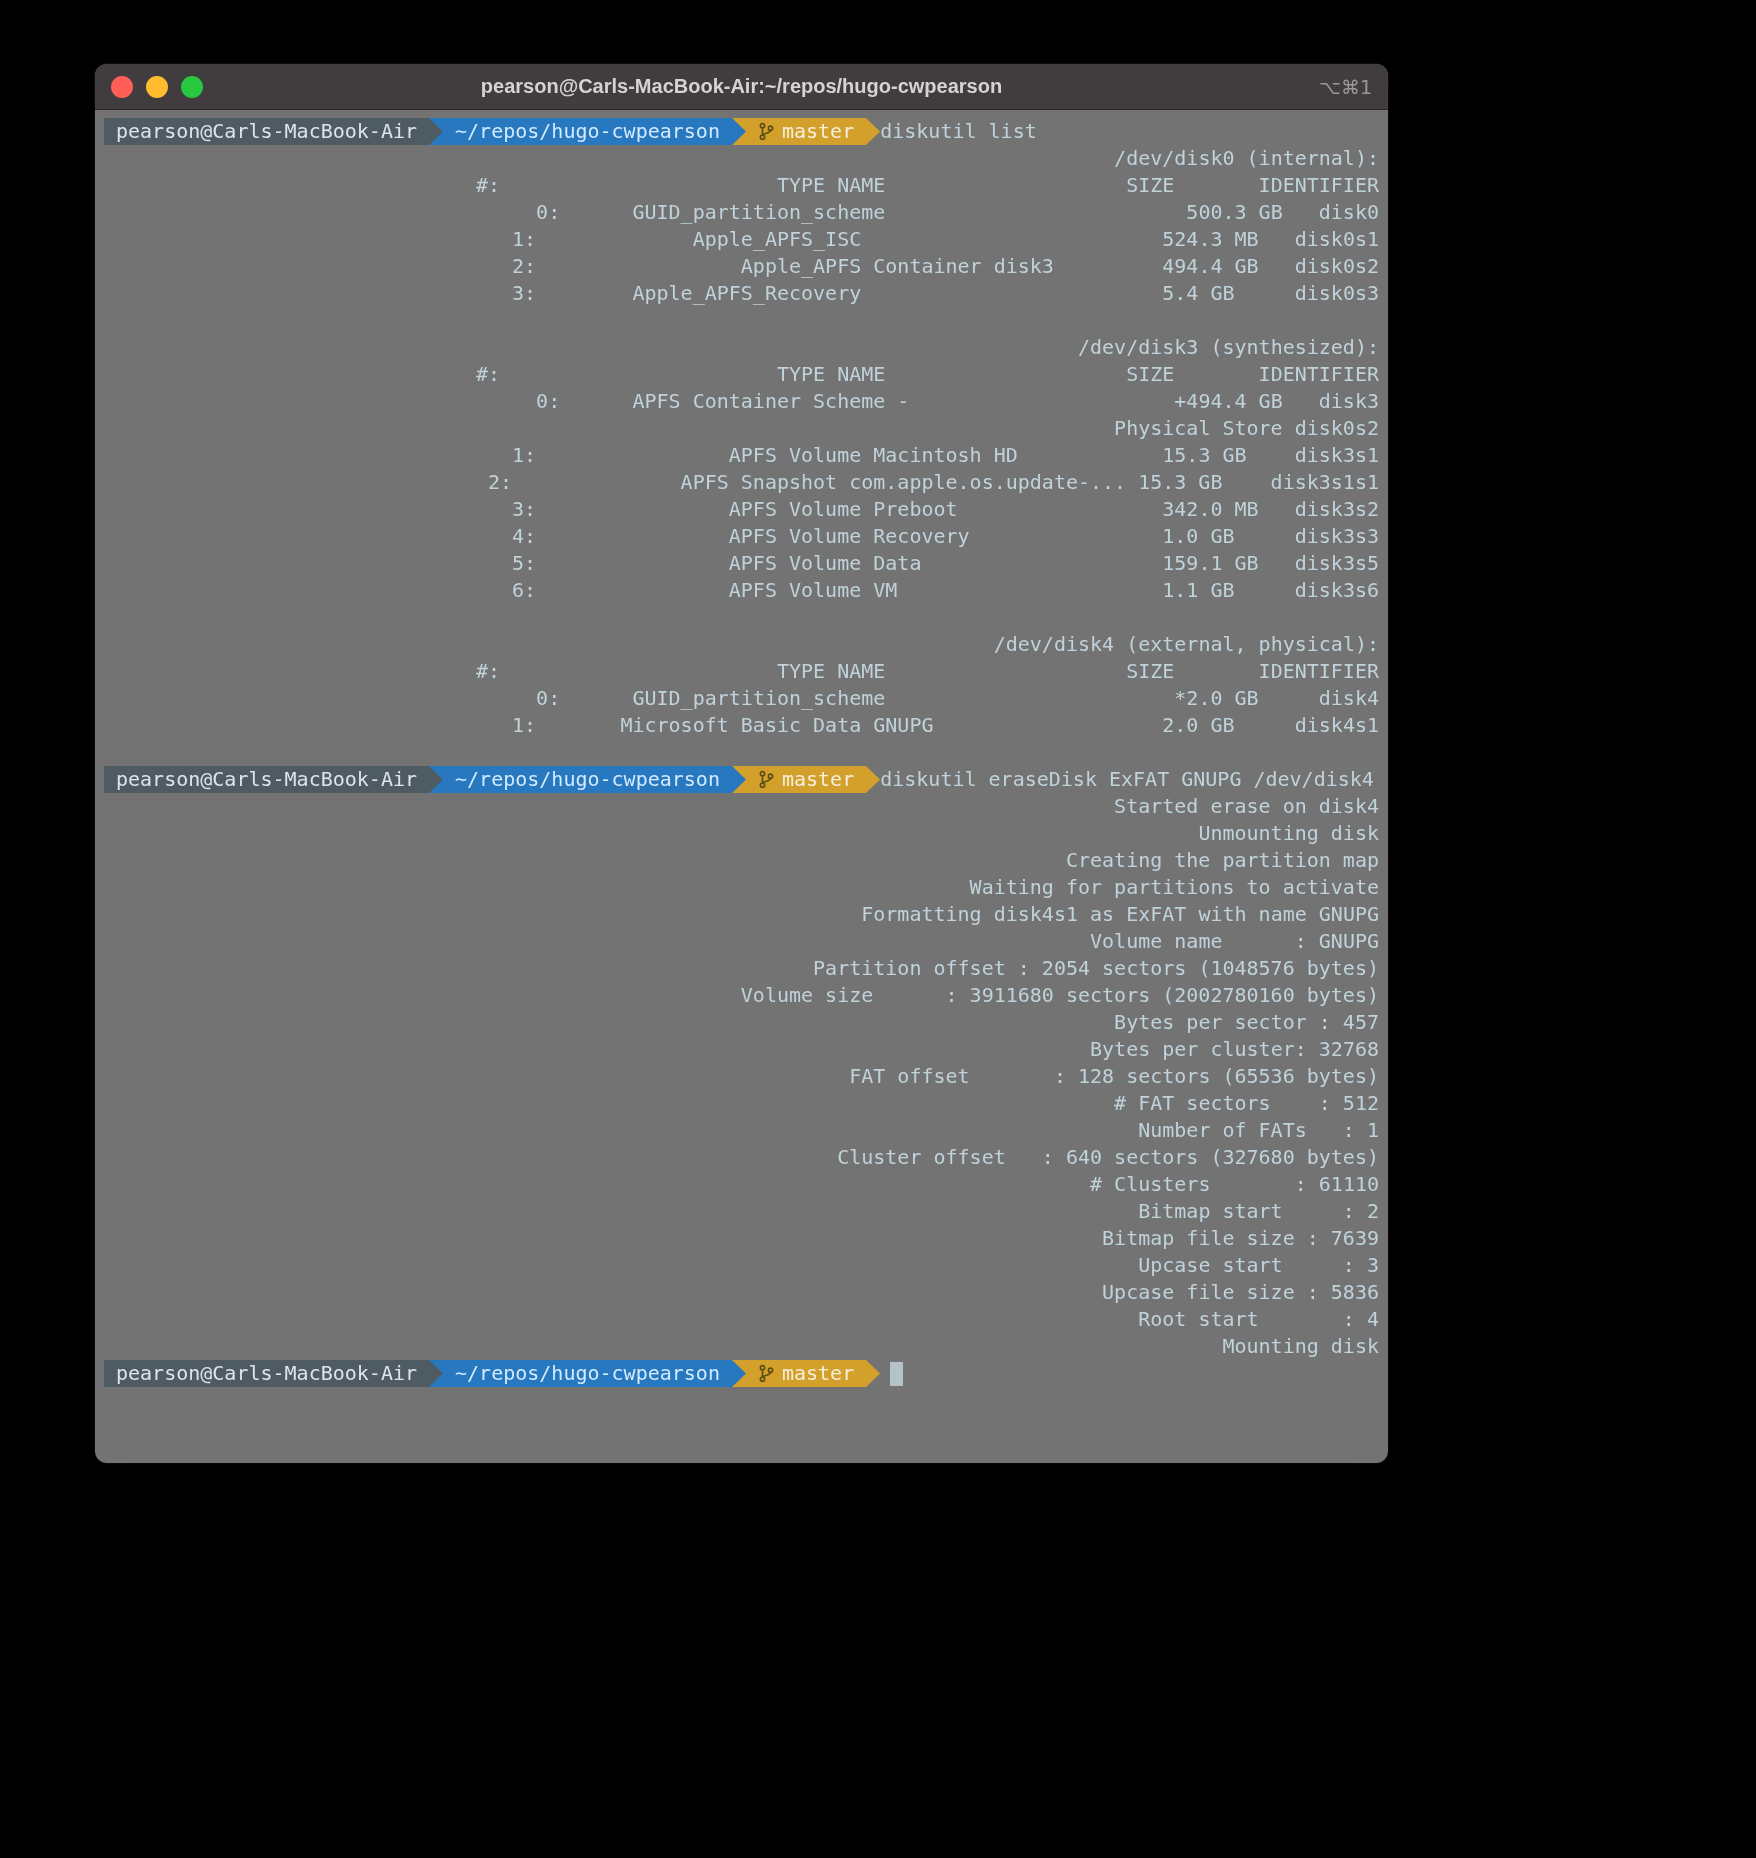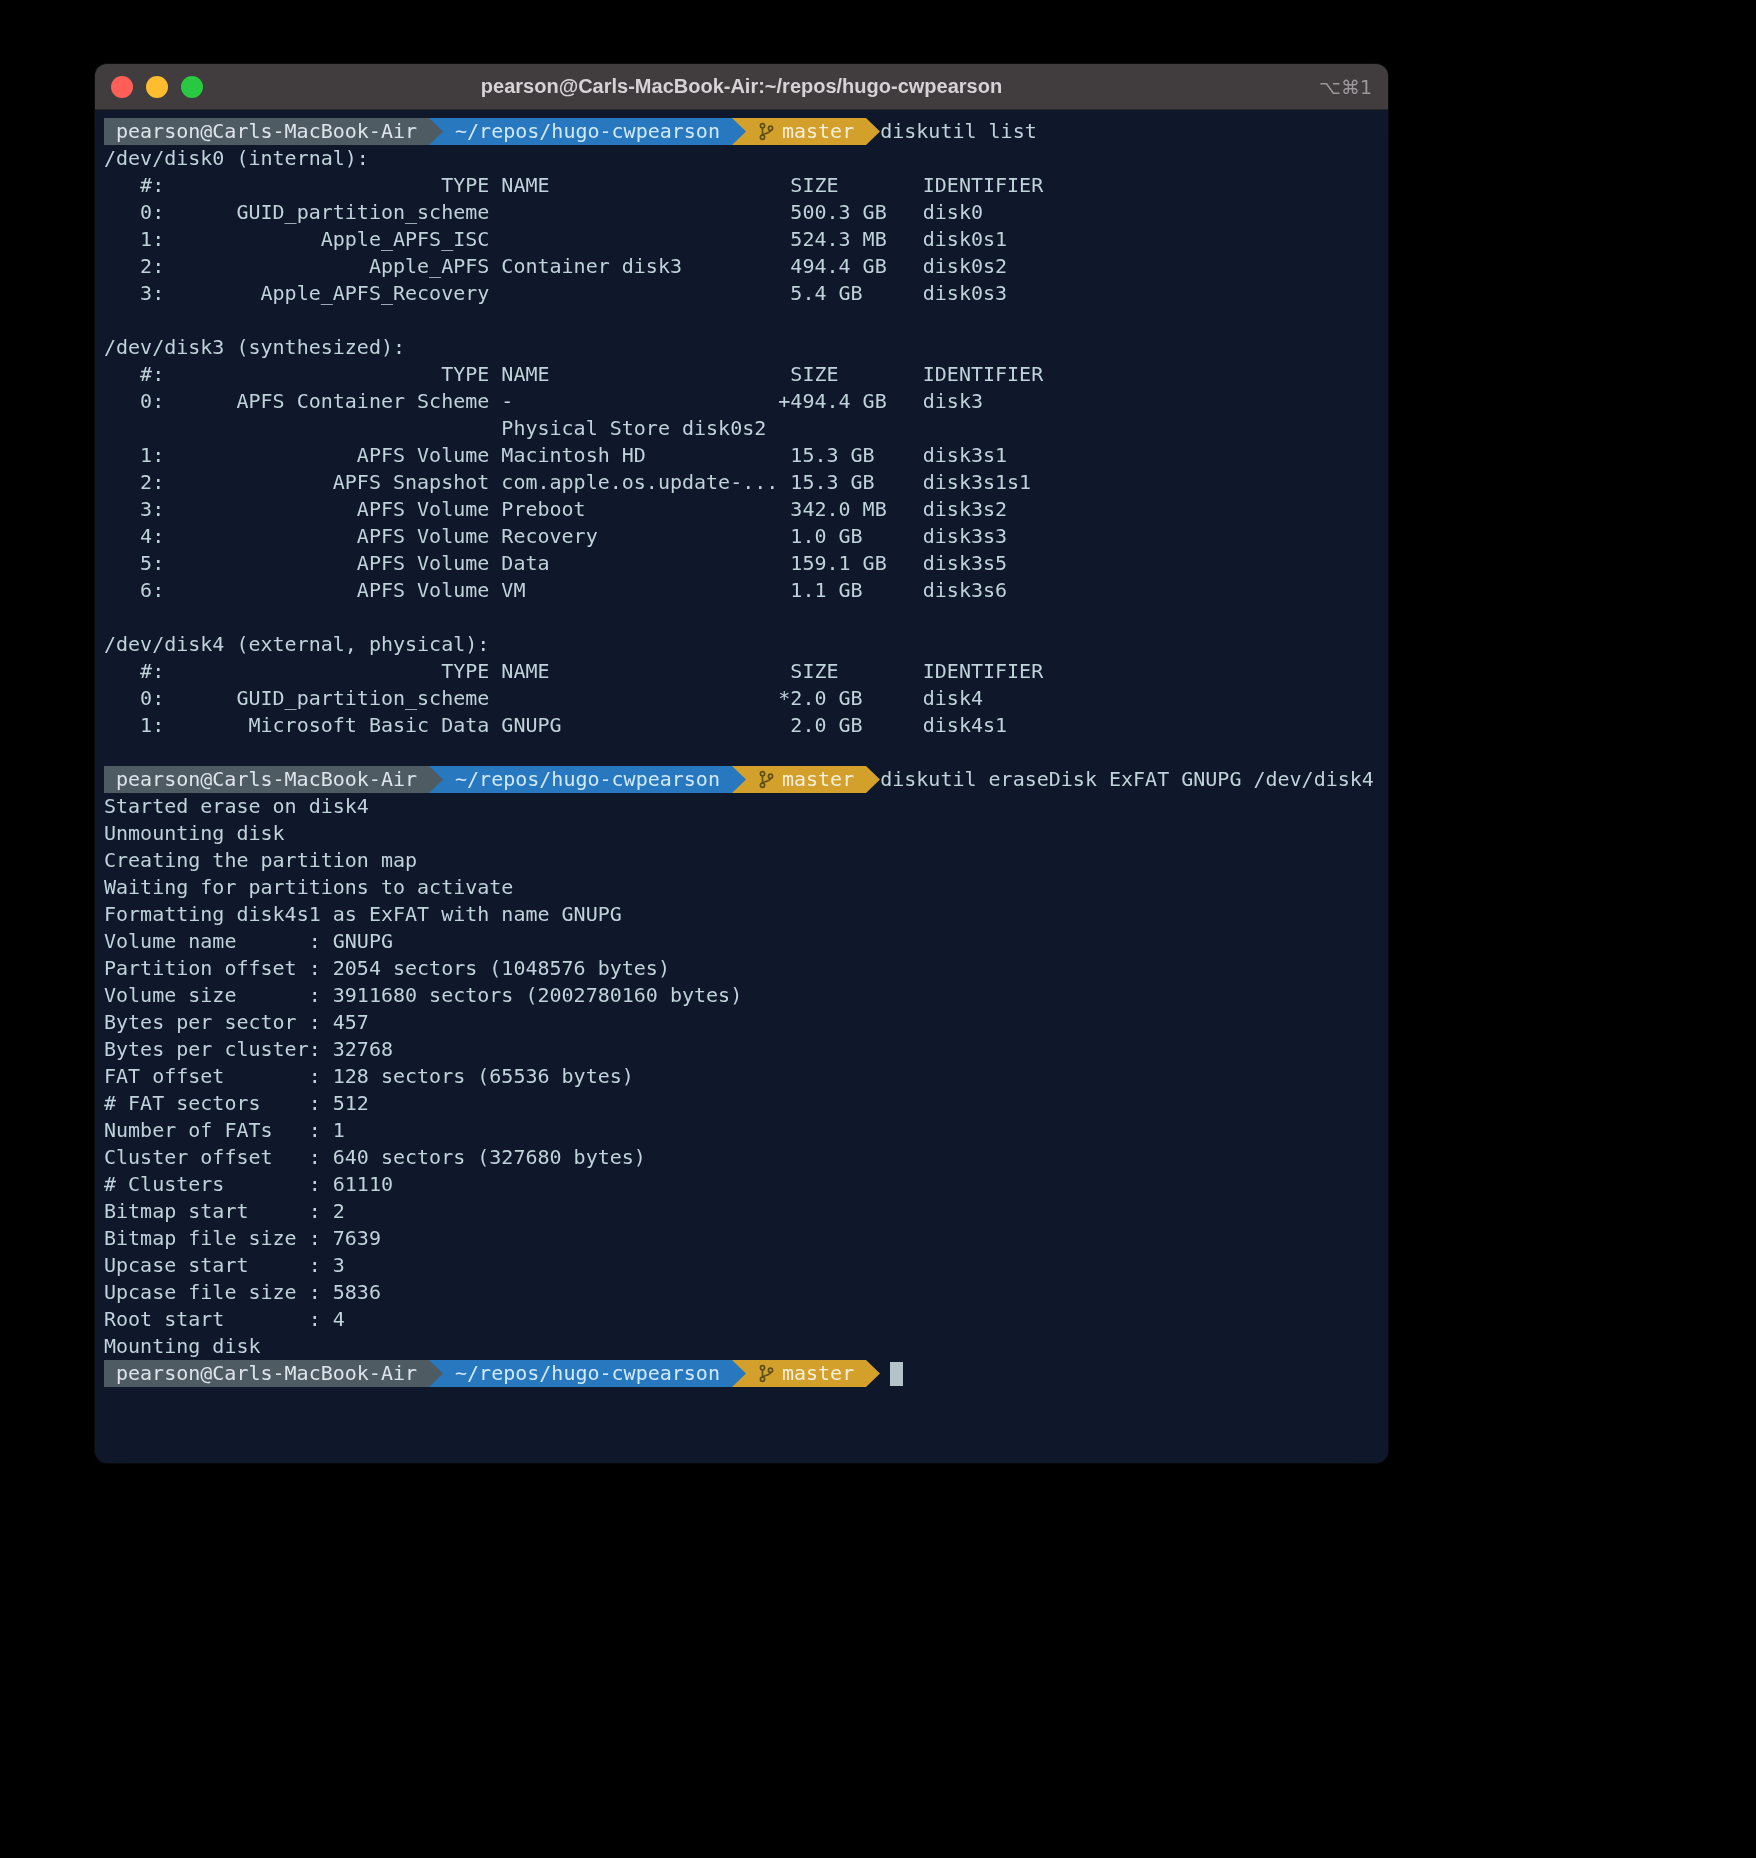--- a/index.html
+++ b/index.html
@@ -39,36 +39,37 @@
     font-size:19px;
   }
   .terminal {
     flex:1 1 auto;
     padding:8px 9px;
     font-size:20px;
   }
   .line {
     height:27px; line-height:27px;
     white-space:pre;
+    text-align:right;
   }
   .prompt-line { display:flex; align-items:center; white-space:nowrap; }
   .seg {
     display:inline-flex; align-items:center;
     height:27px; padding:0 12px;
     font-size:20px;
   }
   .arrow { display:inline-flex; }
   .arrow svg { display:block; }
   .cmd { white-space:pre; }
   .cursor { display:inline-block; width:13px; height:24px; margin-left:10px; }
 </style>
 </head>
 <body>
 
-<div class="window" style="background: #0f172a;">
+<div class="window" style="background: #737373;">
   <div class="titlebar" style="background: rgb(65, 61, 63);">
     <div class="traffic">
       <span class="light" style="background: rgb(255, 95, 87);"></span>
       <span class="light" style="background: rgb(254, 188, 46);"></span>
       <span class="light" style="background: rgb(40, 200, 64);"></span>
     </div>
     <div class="titlebar-title" style="color: rgb(214, 210, 214);">pearson@Carls-MacBook-Air:~/repos/hugo-cwpearson</div>
     <div class="titlebar-shortcut" style="color: rgb(155, 151, 155);">⌥⌘1</div>
   </div>
   <div class="terminal" id="terminal-body" style="color: rgb(192, 210, 218);">

